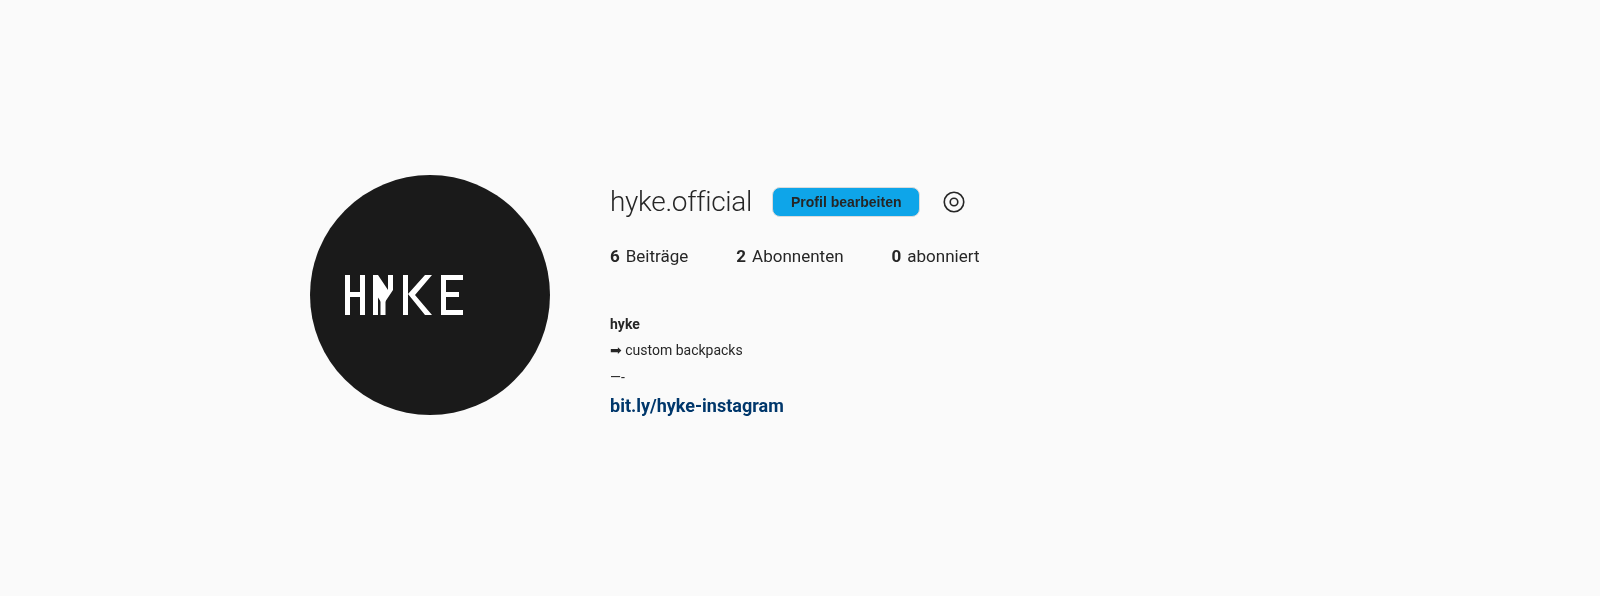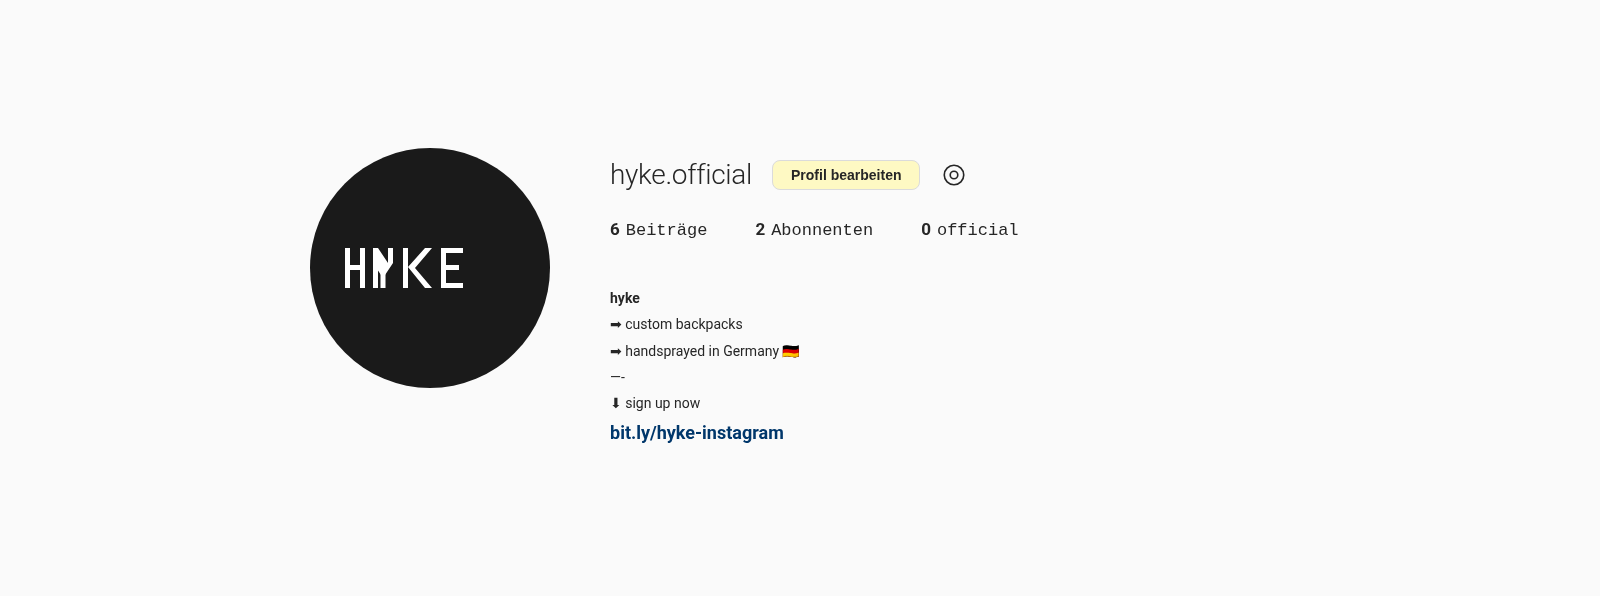--- a/index.html
+++ b/index.html
@@ -62,21 +62,21 @@
 
     .username {
       font-size: 28px;
       font-weight: 300;
       color: #262626;
       letter-spacing: -0.3px;
     }
 
     .edit-profile-btn {
       border: 1px solid #dbdbdb;
-      background: #fef9c3;
+      background: #0ea5e9;
       border-radius: 8px;
       padding: 6px 18px;
       font-size: 14px;
       font-weight: 600;
       color: #262626;
       cursor: pointer;
       white-space: nowrap;
     }
 
     .settings-icon {
@@ -113,21 +113,20 @@
     .stat-number {
       font-size: 17px;
       font-weight: 700;
       color: #262626;
     }
 
     .stat-label {
       font-size: 17px;
       font-weight: 400;
       color: #262626;
-      font-family: Liberation Mono, monospace;
     }
 
     .bio-section {
       display: flex;
       flex-direction: column;
       gap: 4px;
       margin-top: 20px;
     }
 
     .bio-name {
@@ -203,27 +202,25 @@
       <div class="stat-item">
         <span class="stat-number">6</span>
         <span class="stat-label">Beiträge</span>
       </div>
       <div class="stat-item">
         <span class="stat-number">2</span>
         <span class="stat-label">Abonnenten</span>
       </div>
       <div class="stat-item">
         <span class="stat-number">0</span>
-        <span class="stat-label">official</span>
+        <span class="stat-label">abonniert</span>
       </div>
     </div>
 
     <div class="bio-section">
       <span class="bio-name">hyke</span>
       <span class="bio-line">➡ custom backpacks</span>
-      <span class="bio-line">➡ handsprayed in Germany 🇩🇪</span>
       <span class="bio-divider">—-</span>
-      <span class="bio-line">⬇ sign up now</span>
       <a class="bio-link" href="#">bit.ly/hyke-instagram</a>
     </div>
 
   </div>
 </div>
 
 </body></html>

